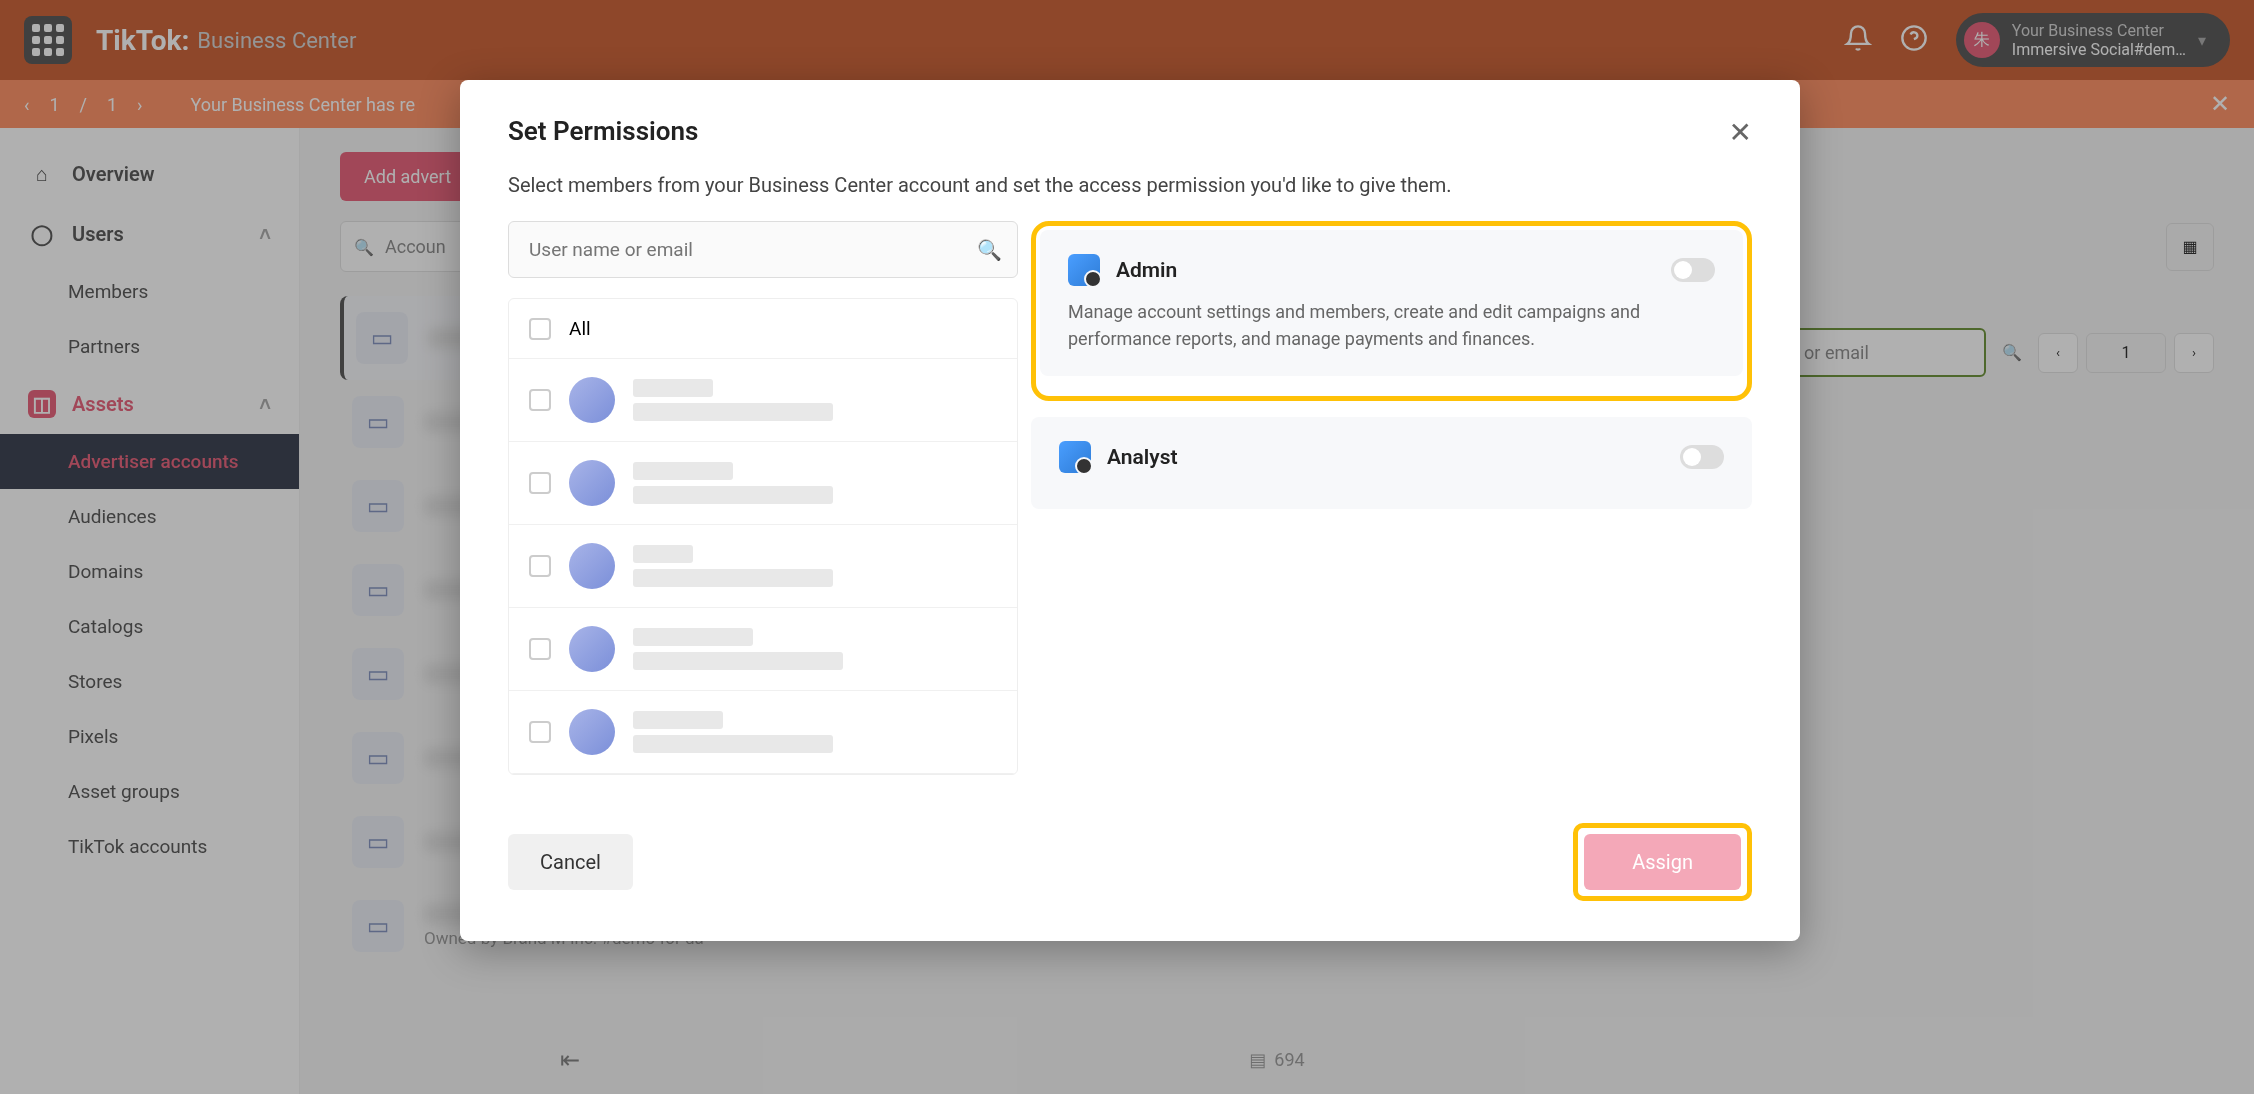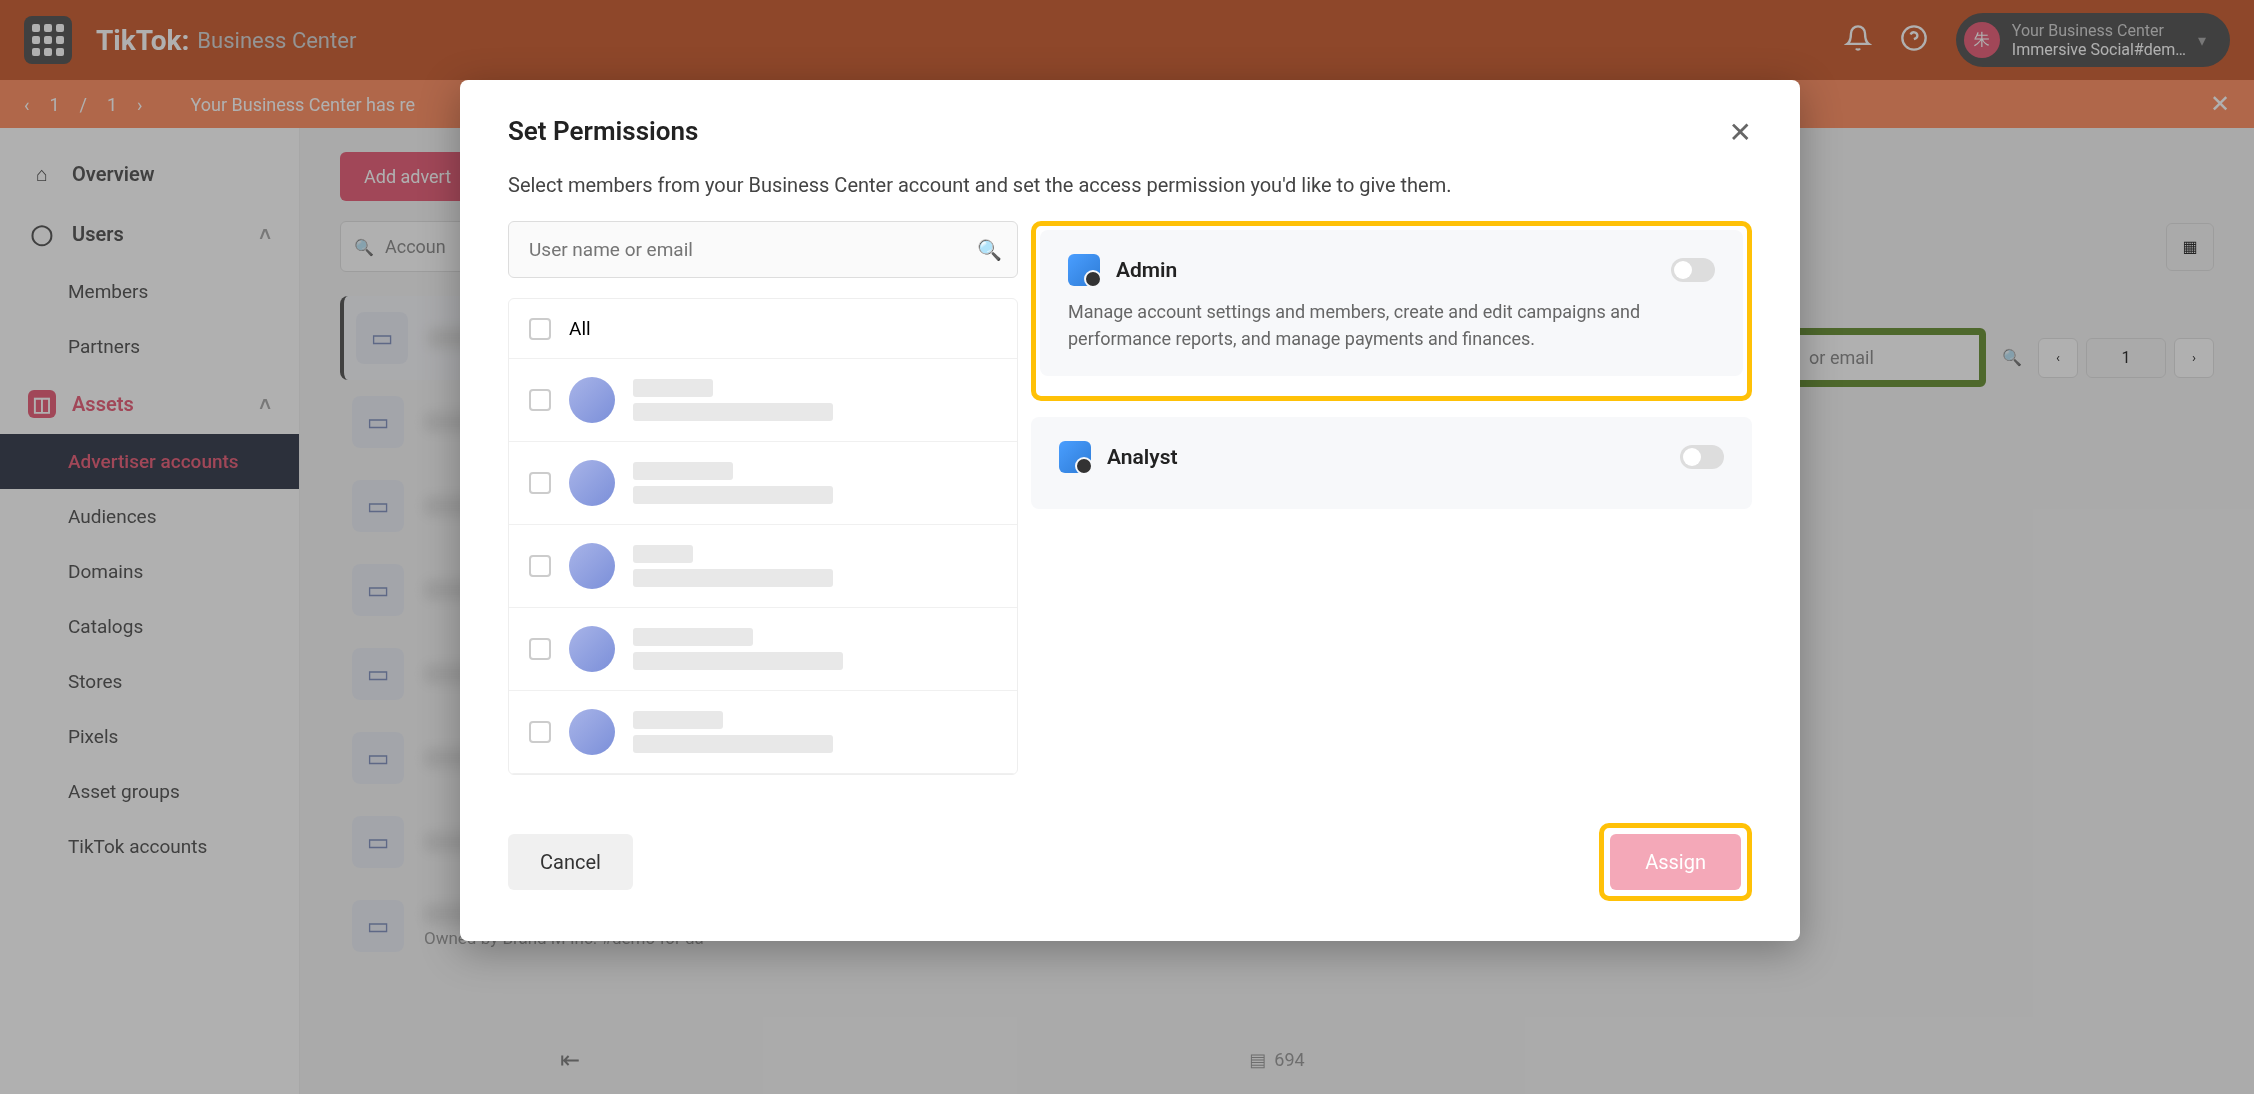--- a/index.html
+++ b/index.html
@@ -38,21 +38,21 @@
 .search-box .mg{position:absolute;left:14px;top:50%;transform:translateY(-50%);color:#999}
 .columns-btn{width:48px;height:48px;border:1px solid #ddd;border-radius:6px;display:flex;align-items:center;justify-content:center;margin-left:auto}
 .acct-list{margin-top:24px}
 .acct-row{display:flex;align-items:center;gap:20px;padding:16px 12px;border-radius:8px}
 .acct-row.sel{background:#f5f6fa;border-left:4px solid #333}
 .acct-thumb{width:52px;height:52px;background:#e8ecf5;border-radius:8px;display:flex;align-items:center;justify-content:center;color:#6b7db3;font-size:24px}
 .acct-info{display:flex;flex-direction:column;gap:4px}
 .acct-info .owner{color:#888;font-size:17px}
 .blur{filter:blur(6px);background:#ddd;height:20px;border-radius:4px}
 .right-panel{position:absolute;right:40px;top:200px;display:flex;align-items:center;gap:16px}
-.right-panel input{padding:12px 16px;border:7px solid #4d7c0f;border-radius:6px;font-size:18px;width:200px}
+.right-panel input{padding:12px 16px;border:2px solid #4d7c0f;border-radius:6px;font-size:18px;width:200px}
 .pager2{display:flex;align-items:center;gap:8px}
 .pager2 button{width:40px;height:40px;border:1px solid #ddd;background:#fff;border-radius:6px}
 .pager2 .num{width:80px;height:40px;border:1px solid #ddd;border-radius:6px;display:flex;align-items:center;justify-content:center}
 .footer-count{position:absolute;bottom:24px;left:50%;transform:translateX(-50%);display:flex;align-items:center;gap:8px;color:#888;font-size:18px}
 .collapse-icon{position:absolute;bottom:20px;left:260px;color:#666;font-size:24px}
 .overlay{position:absolute;inset:0;background:rgba(80,80,80,0.45);z-index:50}
 .modal{position:absolute;left:460px;top:80px;width:1340px;background:#fff;border-radius:8px;z-index:60;box-shadow:0 10px 40px rgba(0,0,0,0.3)}
 .modal-header{padding:36px 48px 24px;display:flex;align-items:flex-start}
 .modal-header h2{font-size:26px;font-weight:600;color:#222}
 .modal-close{margin-left:auto;font-size:28px;color:#666;cursor:pointer;background:none;border:none}
@@ -70,25 +70,25 @@
 .ublur{background:#e8e8e8;height:18px;border-radius:3px}
 .right-col{flex:1}
 .role-card{background:#f7f8fa;border-radius:8px;padding:24px 28px;margin-bottom:16px}
 .role-head{display:flex;align-items:center;gap:16px;margin-bottom:12px}
 .role-icon{width:32px;height:32px;border-radius:6px;background:linear-gradient(135deg,#4a9eff,#2e7cd6);position:relative}
 .role-icon::after{content:"";position:absolute;bottom:-2px;right:-2px;width:14px;height:14px;background:#333;border-radius:50%;border:2px solid #f7f8fa}
 .role-title{font-size:21px;font-weight:600;color:#222}
 .toggle{margin-left:auto;width:44px;height:24px;background:#ddd;border-radius:12px;position:relative}
 .toggle::after{content:"";position:absolute;left:3px;top:3px;width:18px;height:18px;background:#fff;border-radius:50%}
 .role-desc{font-size:18px;color:#666;line-height:1.5}
-.roles-hl{border:5px solid #ffc107;border-radius:10px;padding:4px;margin-bottom:16px}
+.roles-hl{border:5px solid #ffc107;border-radius:18px;padding:4px;margin-bottom:16px}
 .modal-footer{padding:24px 48px 40px;display:flex;align-items:center}
 .btn-cancel{background:#f0f0f0;border:none;padding:16px 32px;border-radius:6px;font-size:20px;color:#333}
 .assign-wrap{margin-left:auto;border:5px solid #ffc107;border-radius:10px;padding:6px}
-.btn-assign{background:#f4a8b8;color:#fff;border:none;padding:16px 35px;border-radius:6px;font-size:20px}
+.btn-assign{background:#f4a8b8;color:#fff;border:none;padding:16px 48px;border-radius:6px;font-size:20px}
 svg{display:block}
 </style>
 </head>
 <body>
 
 <div class="topbar">
   <div class="apps-icon">
       <div class="apps-grid">
         <span></span>
         <span></span>

